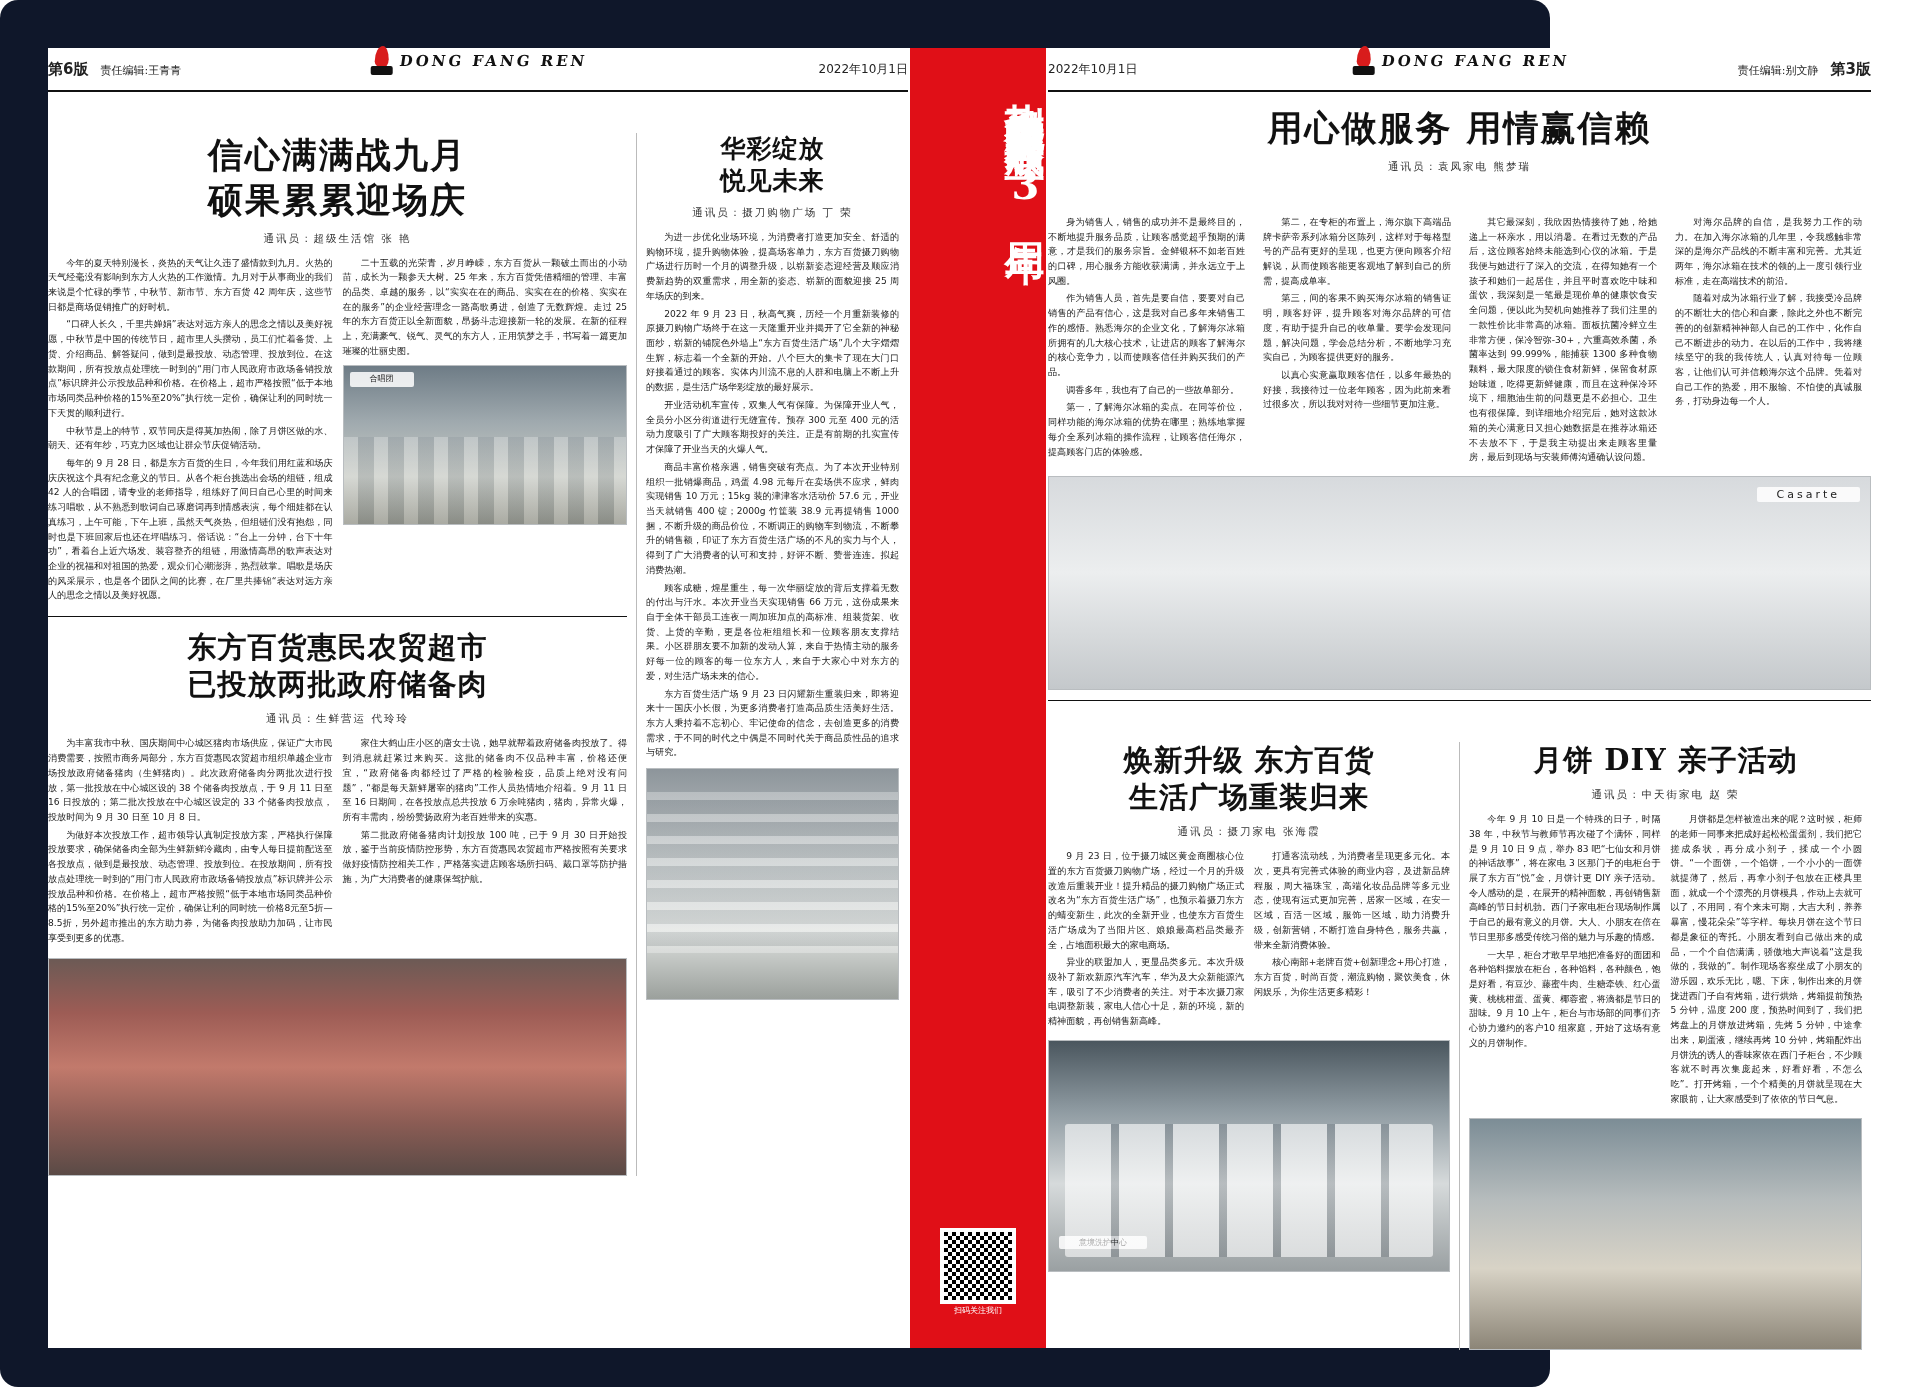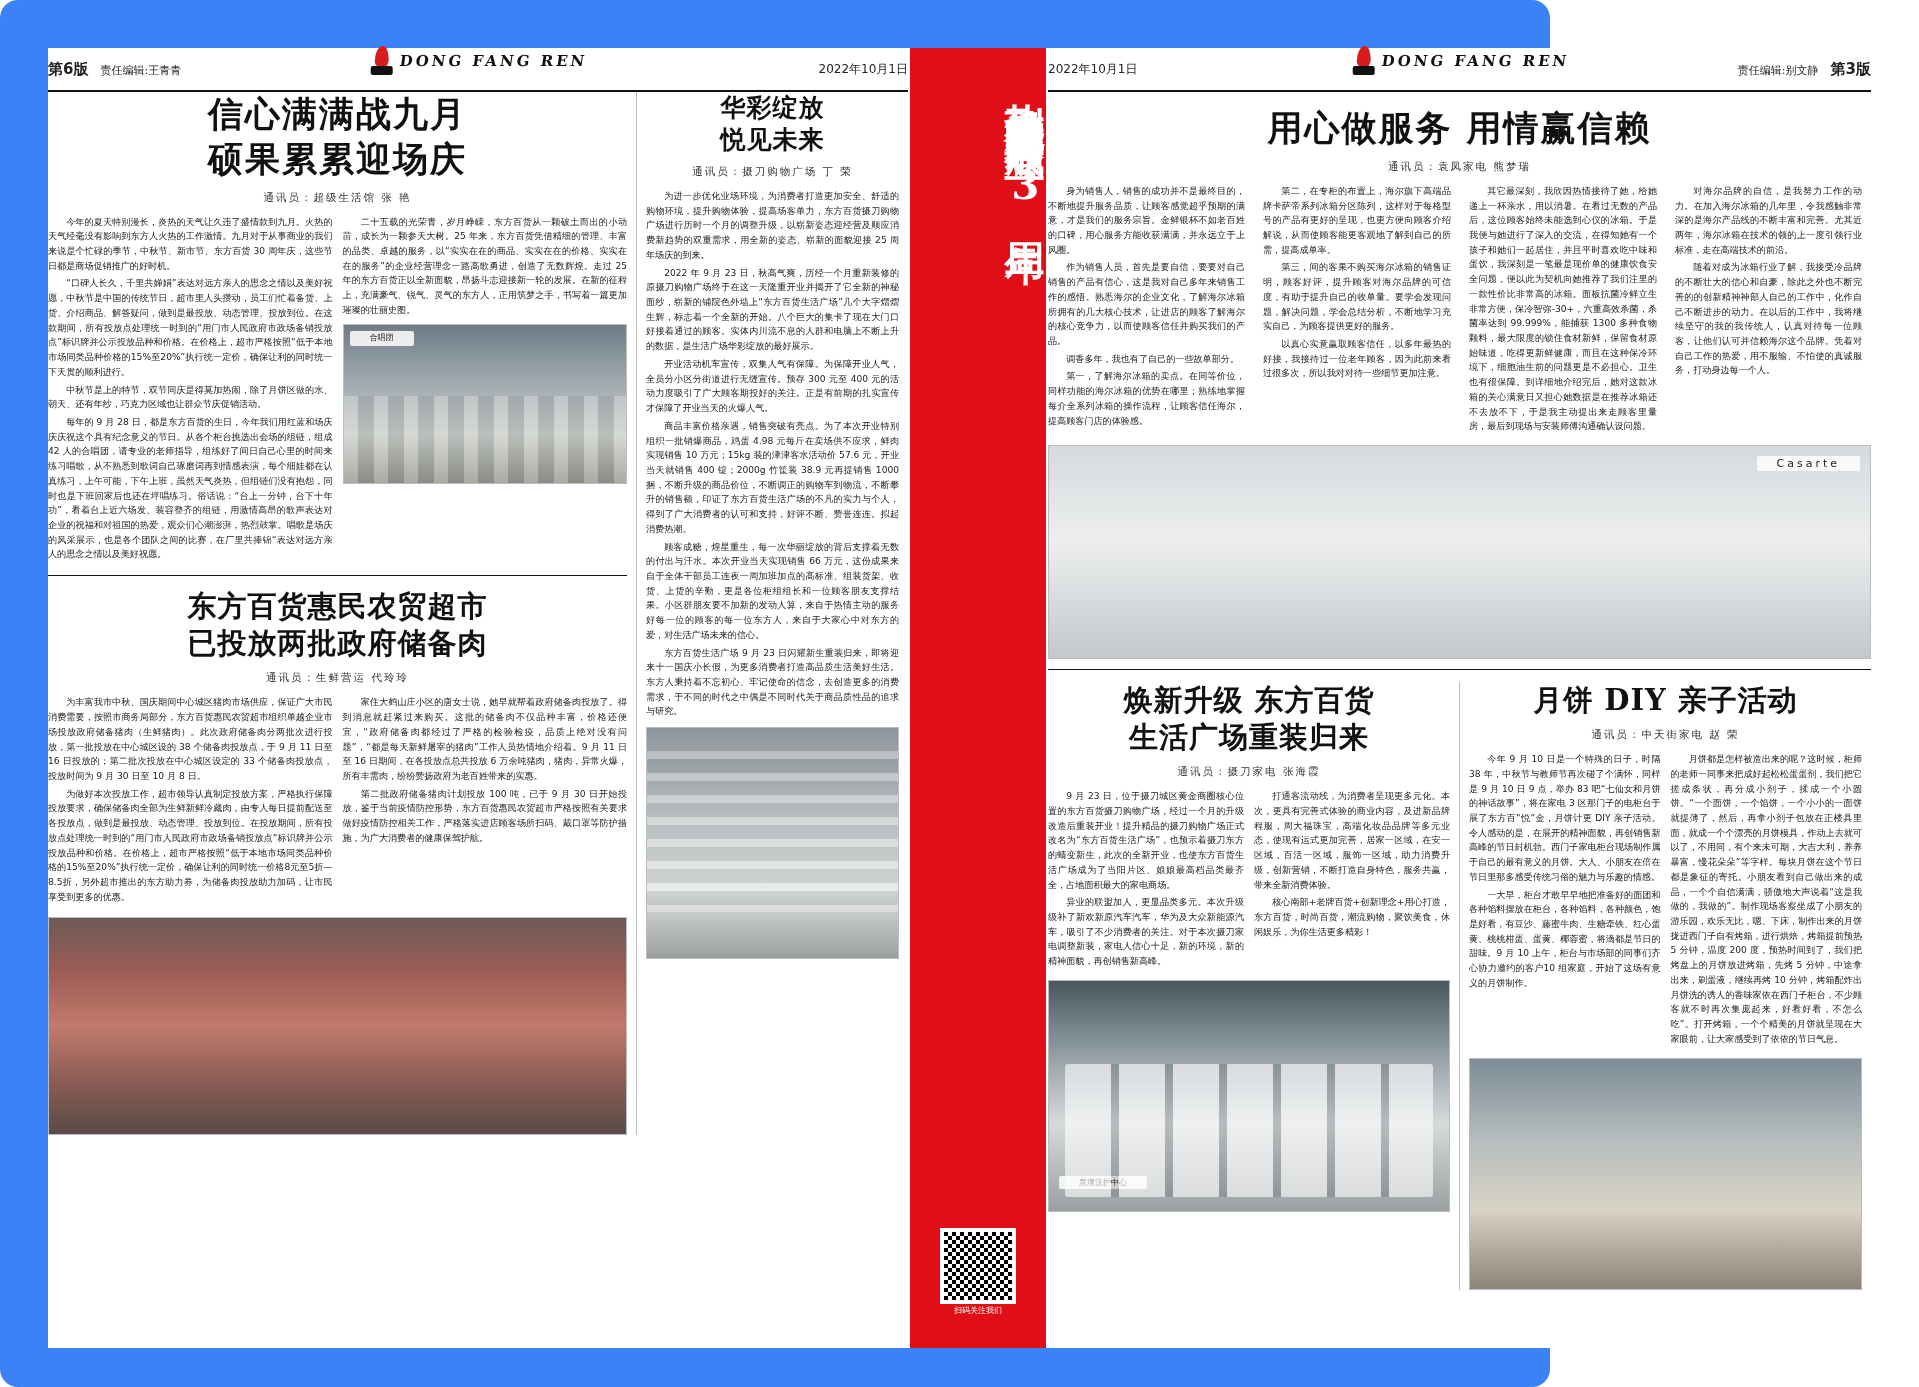--- a/index.html
+++ b/index.html
@@ -4,21 +4,21 @@
 <style>
   * { box-sizing: border-box; }
   html, body { margin:0; padding:0; }
   body {
     width:1919px; height:1387px;
     background:#ffffff;
     font-family:"DejaVu Sans","Liberation Sans",sans-serif;
     color:#111;
     overflow:hidden;
   }
-  .page { position:relative; width:1550px; height:1387px; background:#3b82f6;border-radius:18px; }
+  .page { position:relative; width:1550px; height:1387px; background:#0f172a;border-radius:18px; }
 
   
   .sheet { position:absolute; top:48px; left:48px; width:1823px; height:1300px; background:#fff; }
 
   .left-page { position:absolute; left:0; top:0; width:860px; height:1300px; }
   .right-page { position:absolute; left:1000px; top:0; width:823px; height:1300px; }
 
   
   .masthead {
     position:relative; height:44px; border-bottom:2px solid #111;
@@ -42,21 +42,21 @@
     content:""; position:absolute; left:2px; top:20px; width:22px; height:9px;
     background:#111; border-radius:2px;
   }
   .logo .logo-text{
     font-family:"DejaVu Serif","Liberation Serif",serif;
     font-size:15px; letter-spacing:3px; font-weight:bold; color:#111;
     transform:skewX(-8deg);
   }
 
   
-  .cols { display:flex; gap:0; }
+  .cols { display:flex; gap:0;margin-top:41px; }
   .col { padding:0 9px; }
   .vrule { border-left:1px solid #bbb; }
 
   .headline {
     font-family:"DejaVu Serif","Liberation Serif",serif;
     font-weight:bold; color:#111; text-align:center;
     line-height:1.28;
   }
   .h-xl { font-size:35px; letter-spacing:2px; }
   .h-lg { font-size:29px; letter-spacing:1px; }
@@ -162,21 +162,21 @@
       <div class="cols" style="">
 
         <div class="col" style="width:588px; padding-left:0;">
 
           <div class="headline h-xl">信心满满战九月</div>
           <div class="headline h-xl">硕果累累迎场庆</div>
           <div class="byline">通讯员：超级生活馆  张 艳</div>
 
           <div class="subcols">
             <div class="body-text">
-              <p>今年的夏天特别漫长，炎热的天气让久违了盛情款到九月。火热的天气经毫没有影响到东方人火热的工作激情。九月对于从事商业的我们来说是个忙碌的季节，中秋节、新市节、东方百货 30 周年庆，这些节日都是商场促销推广的好时机。</p>
+              <p>今年的夏天特别漫长，炎热的天气让久违了盛情款到九月。火热的天气经毫没有影响到东方人火热的工作激情。九月对于从事商业的我们来说是个忙碌的季节，中秋节、新市节、东方百货 42 周年庆，这些节日都是商场促销推广的好时机。</p>
               <p>“口碑人长久，千里共婵娟”表达对远方亲人的思念之情以及美好祝愿，中秋节是中国的传统节日，超市里人头攒动，员工们忙着备货、上货、介绍商品、解答疑问，做到是最投放、动态管理、投放到位。在这款期间，所有投放点处理统一时到的“用门市人民政府市政场备销投放点”标识牌并公示投放品种和价格。在价格上，超市严格按照“低于本地市场同类品种价格的15%至20%”执行统一定价，确保让利的同时统一下天贯的顺利进行。</p>
               <p>中秋节是上的特节，双节同庆是得莫加热闹，除了月饼区做的水、朝天、还有年纱，巧克力区域也让群众节庆促销活动。</p>
               <p>每年的 9 月 28 日，都是东方百货的生日，今年我们用红蓝和场庆庆庆祝这个具有纪念意义的节日。从各个柜台挑选出会场的组链，组成 42 人的合唱团，请专业的老师指导，组练好了间日自己心里的时间来练习唱歌，从不熟悉到歌词自己琢磨词再到情感表演，每个细娃都在认真练习，上午可能，下午上班，虽然天气炎热，但组链们没有抱怨，同时也是下班回家后也还在坪唱练习。俗话说：“台上一分钟，台下十年功”，看着台上近六场发、装容整齐的组链，用激情高昂的歌声表达对企业的祝福和对祖国的热爱，观众们心潮澎湃，热烈鼓掌。唱歌是场庆的风采展示，也是各个团队之间的比赛，在厂里共捧锦“表达对远方亲人的思念之情以及美好祝愿。</p>
             </div>
             <div class="body-text">
               <p>二十五载的光荣青，岁月峥嵘，东方百货从一颗破土而出的小动苗，成长为一颗参天大树。25 年来，东方百货凭借精细的管理、丰富的品类、卓越的服务，以“实实在在的商品、实实在在的价格、实实在在的服务”的企业经营理念一路高歌勇进，创造了无数辉煌。走过 25 年的东方百货正以全新面貌，昂扬斗志迎接新一轮的发展。在新的征程上，充满豪气、锐气、灵气的东方人，正用筑梦之手，书写着一篇更加璀璨的壮丽史图。</p>
               <div class="photo ph-grad1 ph-people" style="height:160px; margin-top:6px;">
                 <span class="white-lbl" style="left:6px; top:6px;">合唱团</span>
               </div>
             </div>

